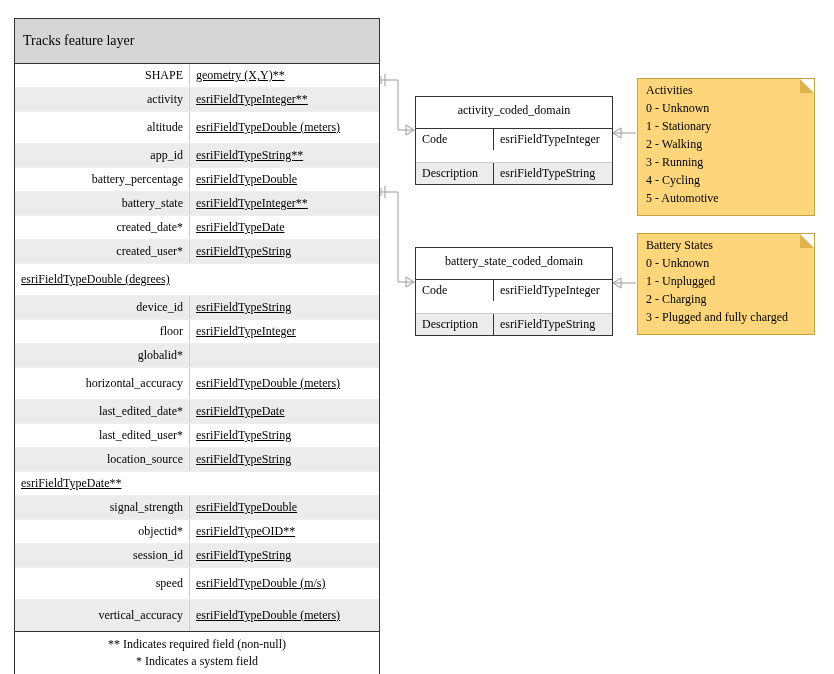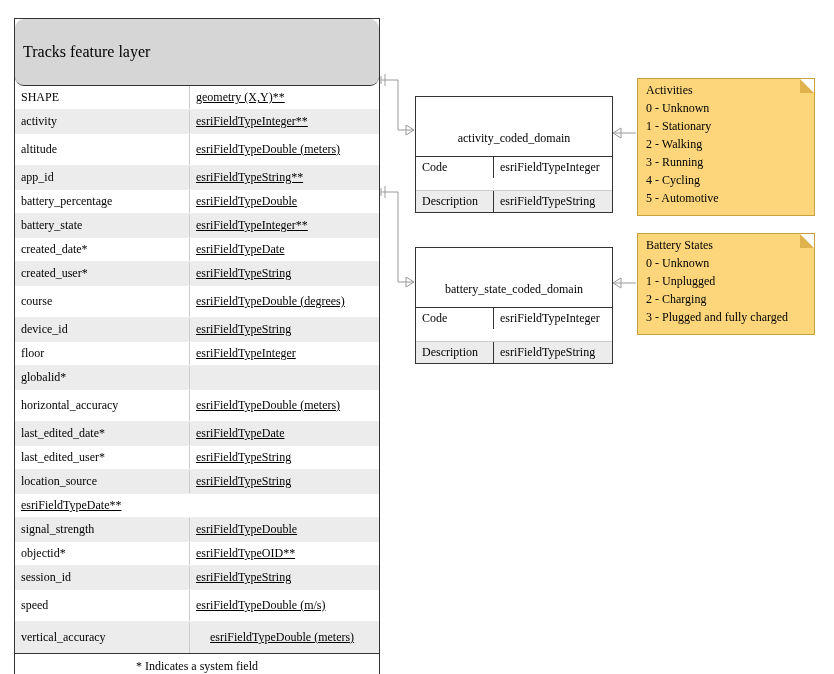--- a/index.html
+++ b/index.html
@@ -17,35 +17,35 @@
   .main-table {
     position: absolute;
     left: 14px;
     top: 18px;
     width: 366px;
     border: 1px solid #333;
     border-collapse: collapse;
   }
   .main-table .header {
     background: #d6d6d6;
-    padding: 24px 8px;
+    padding: 14px 8px;
     border-bottom: 1px solid #333;
-    font-size: 16px;
-    border-radius: 9px;
+    font-size: 14px;
   }
   .main-table .row {
     display: flex;
     border-bottom: 1px solid #eee;
   }
-  .main-table .row:last-of-type { border-bottom: none; gap: 14px; }
+  .main-table .row:last-of-type { border-bottom: none; }
   .main-table .row.shaded { background: #ececec; }
   .main-table .cell-a {
     width: 175px;
     padding: 4px 6px;
     border-right: 1px solid #ccc;
+    text-align: right;
   }
   .main-table .cell-b {
     flex: 1;
     padding: 4px 6px;
     text-decoration: underline;
   }
   .main-table .tall { padding-top: 8px; padding-bottom: 8px; }
   .footer {
     border-top: 1px solid #333;
     text-align: center;
@@ -56,21 +56,20 @@
   .domain-table {
     position: absolute;
     border: 1px solid #333;
     width: 198px;
     background: #fff;
   }
   .domain-table .dtitle {
     text-align: center;
     padding: 6px 4px 10px 4px;
     border-bottom: 1px solid #333;
-    margin-top: 28px;
   }
   .domain-table .drow { display: flex; }
   .domain-table .drow .dc1 {
     width: 78px;
     padding: 3px 6px;
     border-right: 1px solid #333;
   }
   .domain-table .drow .dc2 { flex: 1; padding: 3px 6px; }
   .domain-table .drow.shaded { background: #ececec; }
   .domain-table .drow + .drow { border-top: 1px solid #ccc; margin-top: 12px; }
@@ -156,21 +155,20 @@
       </div>
       <div class="row">
         <div class="cell-a">created_date*</div>
         <div class="cell-b">esriFieldTypeDate</div>
       </div>
       <div class="row shaded">
         <div class="cell-a">created_user*</div>
         <div class="cell-b">esriFieldTypeString</div>
       </div>
       <div class="row">
-        <div class="cell-a tall">course</div>
         <div class="cell-b tall">esriFieldTypeDouble (degrees)</div>
       </div>
       <div class="row shaded">
         <div class="cell-a">device_id</div>
         <div class="cell-b">esriFieldTypeString</div>
       </div>
       <div class="row">
         <div class="cell-a">floor</div>
         <div class="cell-b">esriFieldTypeInteger</div>
       </div>
@@ -211,22 +209,22 @@
       <div class="row">
         <div class="cell-a tall">speed</div>
         <div class="cell-b tall">esriFieldTypeDouble (m/s)</div>
       </div>
       <div class="row shaded">
         <div class="cell-a tall">vertical_accuracy</div>
         <div class="cell-b tall">esriFieldTypeDouble (meters)</div>
       </div>
     </div>
   <div class="footer">
+    <div>** Indicates required field (non-null)</div>
     <div>* Indicates a system field</div>
-    <div>** Indicates required field (non-null)</div>
   </div>
 </div>
 
 <div class="domain-table" style="left:415px; top:96px">
   <div class="dtitle">activity_coded_domain</div>
   <div id="d1rows">
       <div class="drow">
         <div class="dc1">Code</div>
         <div class="dc2">esriFieldTypeInteger</div>
       </div>

